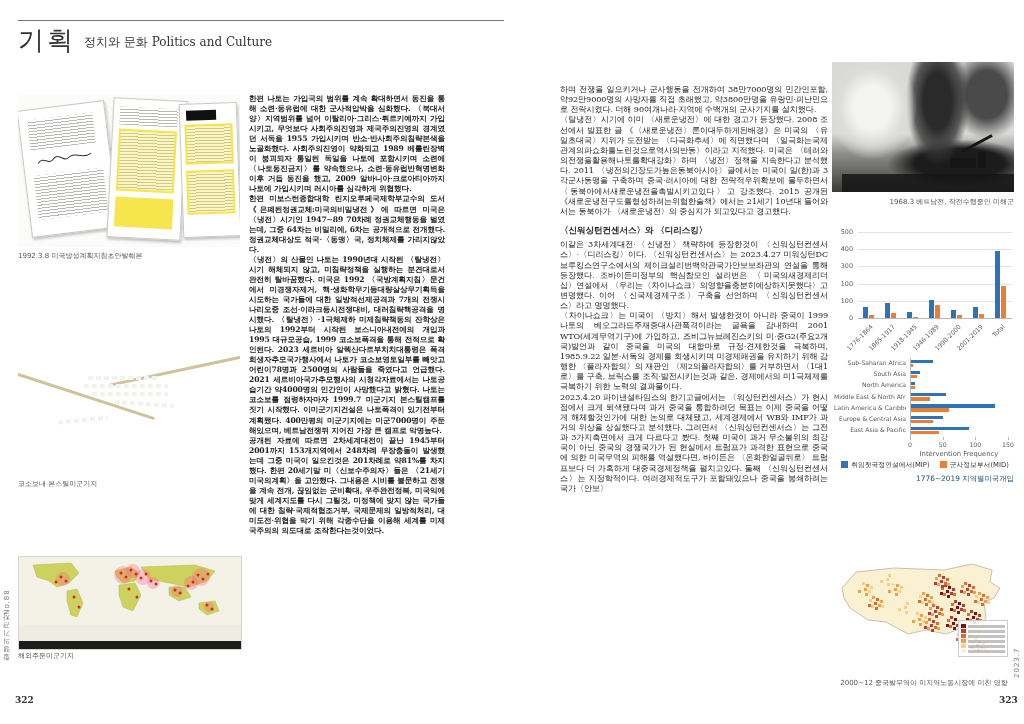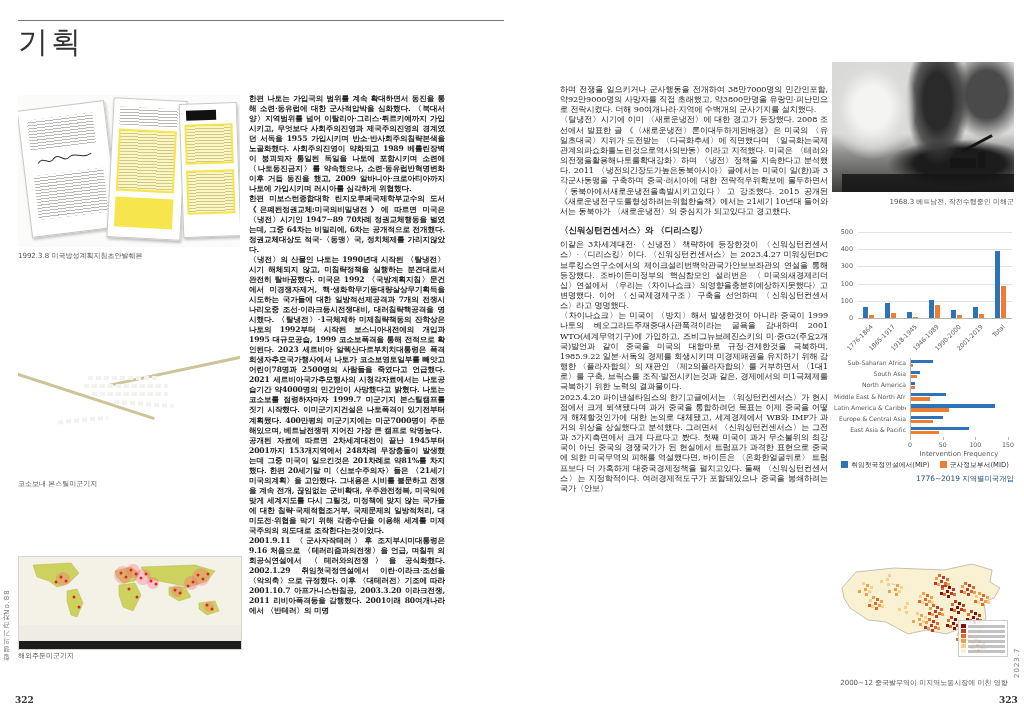--- a/index.html
+++ b/index.html
@@ -2,21 +2,21 @@
 <html><head>
 <meta charset="utf-8">
 <style>
   html,body{margin:0;padding:0;background:#e8e8e8;}
   .spread{position:relative;width:1024px;height:724px;background:#ffffff;overflow:hidden;
           font-family:"DejaVu Serif","Liberation Serif",serif;color:#222;}
 
   
   .top-rule{position:absolute;left:18px;top:20px;width:486px;height:1px;background:#777;}
   .hdr{position:absolute;left:18px;top:27px;display:flex;align-items:flex-end;gap:8px;}
-  .hdr .mark{font-size:30px;letter-spacing:3px;color:#333;line-height:1;text-align:right;}
+  .hdr .mark{font-size:26px;letter-spacing:3px;color:#333;line-height:1;text-align:right;}
   .hdr .sub{font-size:12px;color:#333;padding-bottom:2px;}
 
   
   .col{position:absolute;text-align:justify;overflow:hidden;}
   .col p{margin:0;}
   .col-left{left:249px;top:94px;width:196px;height:614px;font-size:7.6px;line-height:10.05px;letter-spacing:-0.1px;font-weight:bold;}
   .col-right{left:560px;top:84px;width:268px;height:588px;font-size:8.1px;line-height:10.15px;letter-spacing:-0.1px;}
   .col h3{margin:9px 0 4px 0;font-size:8.6px;font-weight:bold;}
 
   
@@ -83,20 +83,24 @@
     writing-mode:vertical-rl;transform:rotate(180deg);letter-spacing:1px;}
 </style>
 </head>
 <body>
 
 <div class="spread">
 
   <div class="top-rule"></div>
   <div class="hdr">
     <span class="mark">기획</span>
+    <span class="sub">
+      <span>정치와 문화</span>
+      <span>Politics and Culture</span>
+    </span>
   </div>
 
   <div class="fig fig-docs">
     <div class="docpage" style="left:6px;top:10px;width:86px;height:126px;transform:rotate(-7deg);">
       <div class="tlines" style="left:8px;top:10px;width:66px;height:30px;"></div>
       <svg width="60" height="16" style="position:absolute;left:12px;top:44px;">
         <path d="M2 10 C8 2 12 14 18 7 C24 1 28 13 34 7 C40 2 46 12 56 6" stroke="#333" fill="none" stroke-width="1"></path>
       </svg>
       <div class="tlines" style="left:8px;top:66px;width:70px;height:44px;"></div>
     </div>
@@ -177,21 +181,20 @@
     </svg>
     <div class="bases-strip"></div>
   </div>
   <div class="cap" style="left:18px;top:651px;width:222px;">해외주둔미군기지</div>
 
   <div class="col col-left">
       <p>한편 나토는 가입국의 범위를 계속 확대하면서 동진을 통해 소련·동유럽에 대한 군사적압박을 심화했다. 〈북대서양〉지역범위를 넘어 이탈리아·그리스·튀르키예까지 가입시키고, 무엇보다 사회주의진영과 제국주의진영의 경계였던 서독을 1955 가입시키며 반소·반사회주의침략본색을 노골화했다. 사회주의진영이 약화되고 1989 베를린장벽이 붕괴되자 통일된 독일을 나토에 포함시키며 소련에 〈나토동진금지〉를 약속했으나, 소련·동유럽반혁명변화이후 거듭 동진을 했고, 2009 알바니아·크로아티아까지 나토에 가입시키며 러시아를 심각하게 위협했다.</p>
       <p>한편 미보스턴종합대학 린지오루페국제학부교수의 도서 《은폐된정권교체:미국의비밀냉전》에 따르면 미국은 〈냉전〉시기인 1947~89 70차례 정권교체행동을 벌였는데, 그중 64차는 비밀리에, 6차는 공개적으로 전개했다. 정권교체대상도 적국·〈동맹〉국, 정치체제를 가리지않았다.</p>
       <p>〈냉전〉의 산물인 나토는 1990년대 시작된 〈탈냉전〉시기 해체되지 않고, 미침략정책을 실행하는 분견대로서 완전히 탈바꿈했다. 미국은 1992 〈국방계획지침〉문건에서 미경쟁자제거, 핵·생화학무기등대량살상무기획득을 시도하는 국가들에 대한 일방적선제공격과 7개의 전쟁시나리오중 조선·이라크등시전쟁대비, 대러침략핵공격을 명시했다. 〈탈냉전〉·1극체제하 미제침략책동의 잔학상은 나토의 1992부터 시작된 보스니아내전에의 개입과 1995 대규모공습, 1999 코소보폭격을 통해 전적으로 확인된다. 2023 세르비아 알렉산다르부치치대통령은 폭격희생자추모국가행사에서 나토가 코소보영토일부를 빼앗고 어린이78명과 2500명의 사람들을 죽였다고 언급했다. 2021 세르비아국가추모행사의 시청각자료에서는 나토공습기간 약4000명의 민간인이 사망했다고 밝혔다. 나토는 코소보를 점령하자마자 1999.7 미군기지 본스틸캠프를 짓기 시작했다. 이미군기지건설은 나토폭격이 있기전부터 계획됐다. 400만평의 미군기지에는 미군7000명이 주둔해있으며, 베트남전쟁뒤 지어진 가장 큰 캠프로 악명높다.</p>
       <p>공개된 자료에 따르면 2차세계대전이 끝난 1945부터 2001까지 153개지역에서 248차례 무장충돌이 발생했는데 그중 미국이 일으킨것은 201차례로 약81%를 차지했다. 한편 20세기말 미〈신보수주의자〉들은 〈21세기미국의계획〉을 고안했다. 그내용은 시비를 불문하고 전쟁을 계속 전개, 끊임없는 군비확대, 우주완전정복, 미국익에 맞게 세계지도를 다시 그릴것, 미정책에 맞지 않는 국가들에 대한 침략·국제적협조거부, 국제문제의 일방적처리, 대미도전·위협을 막기 위해 각종수단을 이용해 세계를 미제국주의의 의도대로 조작한다는것이었다.</p>
-      <p>2001.9.11 〈군사자작테러〉후 조지부시미대통령은 9.16 처음으로 〈테러리즘과의전쟁〉을 언급, 며칠뒤 의회공식연설에서 〈테러와의전쟁〉을 공식화했다. 2002.1.29 취임첫국정연설에서 이란·이라크·조선을 〈악의축〉으로 규정했다. 이후 〈대테러전〉기조에 따라 2001.10.7 아프가니스탄침공, 2003.3.20 이라크전쟁, 2011 리비아폭격등을 감행했다. 2001이래 80여개나라에서 〈반테러〉의 미명</p>
     </div>
 
   <div class="fig fig-viet">
     <div class="sil" style="left:118px;top:96px;width:26px;height:10px;border-radius:3px 3px 0 0;"></div>
     <div class="sil" style="left:146px;top:90px;width:8px;height:16px;border-radius:3px;"></div>
     <div class="sil" style="left:128px;top:80px;width:34px;height:3px;transform:rotate(-28deg);"></div>
     <div class="sil" style="left:10px;top:112px;width:182px;height:18px;opacity:.85;"></div>
   </div>
   <div class="cap cap-r" style="left:832px;top:197px;width:182px;">1968.3 베트남전, 작전수행중인 미해군</div>
 

